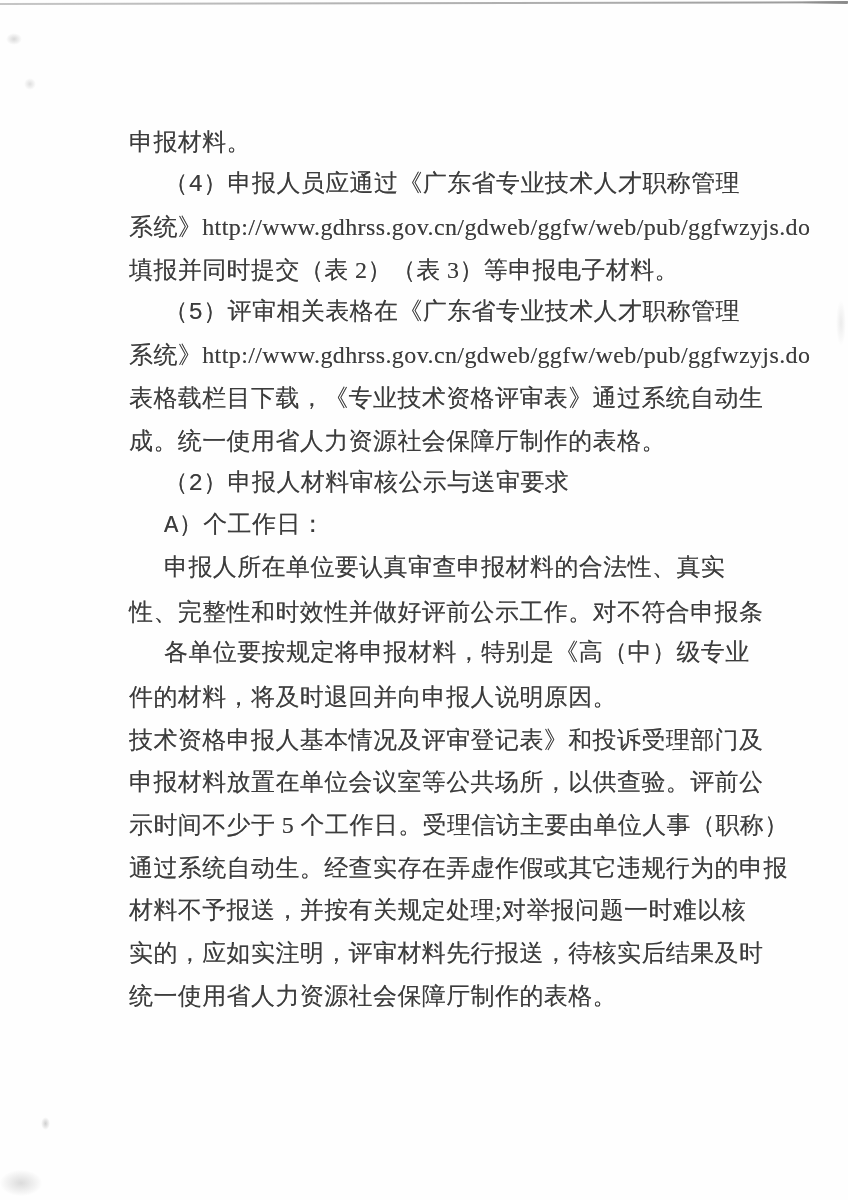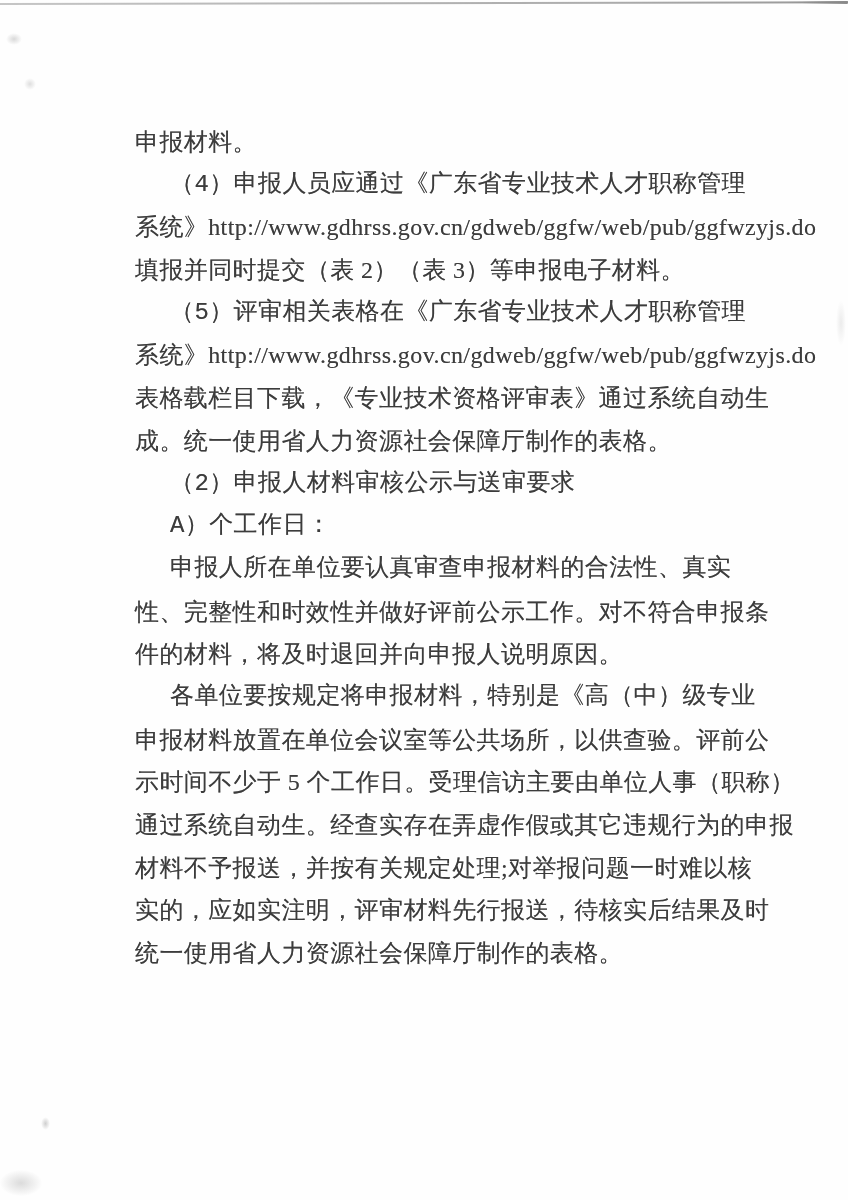--- a/index.html
+++ b/index.html
@@ -50,21 +50,21 @@
   .a3 { left: 41px; top: 1117px; width: 9px;  height: 13px;
         background: radial-gradient(ellipse, rgba(160,160,160,.50), rgba(160,160,160,0) 70%); }
   .a4 { left: 0px;  top: 1170px; width: 42px; height: 26px;
         background: radial-gradient(ellipse, rgba(190,190,190,.55), rgba(190,190,190,0) 72%); }
   .a5 { left: 836px; top: 300px; width: 10px; height: 46px;
         background: radial-gradient(ellipse, rgba(200,200,200,.35), rgba(200,200,200,0) 70%); }
 
   
   .text-block {
     position: absolute;
-    left: 135px;
+    left: 129px;
     top: 121px;
     width: 586px;
   }
   .line {
     height: 42.7px;
     line-height: 42.7px;
     font-size: 24px;
     color: #3c3c3c;
     white-space: nowrap;
     letter-spacing: 0.4px;
@@ -95,22 +95,23 @@
       <div class="line">系统》http://www.gdhrss.gov.cn/gdweb/ggfw/web/pub/ggfwzyjs.do</div>
       <div class="line">填报并同时提交（表 2）（表 3）等申报电子材料。</div>
       <div class="line indent">（5）评审相关表格在《广东省专业技术人才职称管理</div>
       <div class="line">系统》http://www.gdhrss.gov.cn/gdweb/ggfw/web/pub/ggfwzyjs.do</div>
       <div class="line">表格载栏目下载，《专业技术资格评审表》通过系统自动生</div>
       <div class="line">成。统一使用省人力资源社会保障厅制作的表格。</div>
       <div class="line indent">（2）申报人材料审核公示与送审要求</div>
       <div class="line indent">A）个工作日：</div>
       <div class="line indent">申报人所在单位要认真审查申报材料的合法性、真实</div>
       <div class="line">性、完整性和时效性并做好评前公示工作。对不符合申报条</div>
+      <div class="line indent">各单位要按规定将申报材料，特别是《高（中）级专业</div>
       <div class="line">件的材料，将及时退回并向申报人说明原因。</div>
-      <div class="line indent">各单位要按规定将申报材料，特别是《高（中）级专业</div>
+      <div class="line">技术资格申报人基本情况及评审登记表》和投诉受理部门及</div>
       <div class="line">申报材料放置在单位会议室等公共场所，以供查验。评前公</div>
       <div class="line">示时间不少于 5 个工作日。受理信访主要由单位人事（职称）</div>
       <div class="line">通过系统自动生。经查实存在弄虚作假或其它违规行为的申报</div>
       <div class="line">材料不予报送，并按有关规定处理;对举报问题一时难以核</div>
       <div class="line">实的，应如实注明，评审材料先行报送，待核实后结果及时</div>
       <div class="line">统一使用省人力资源社会保障厅制作的表格。</div>
     </div>
 
 </div>
 

